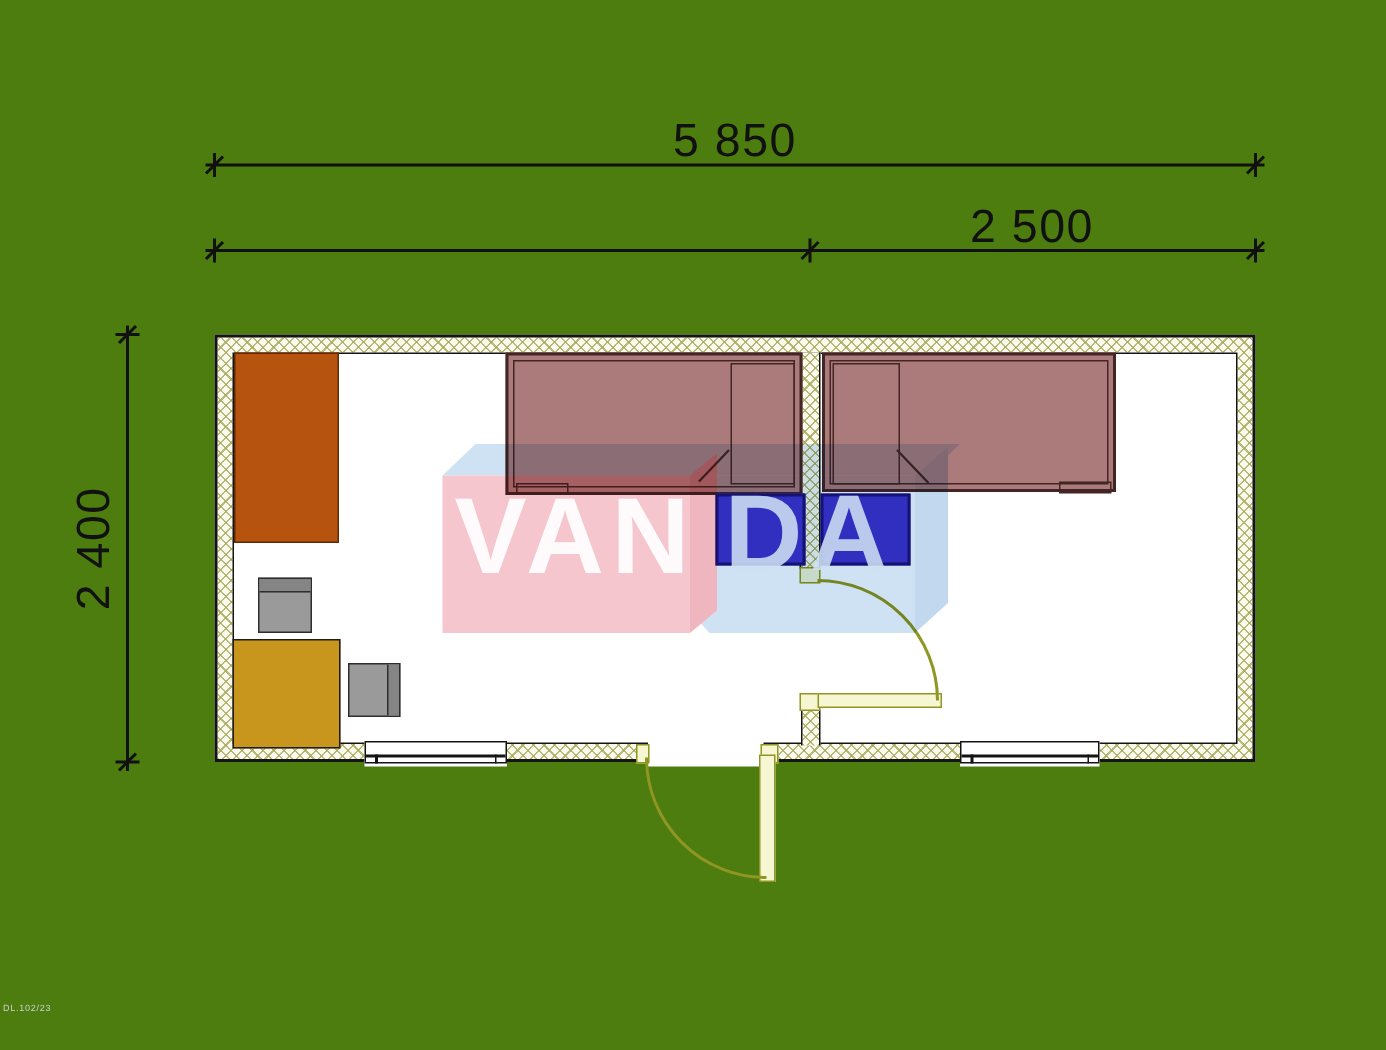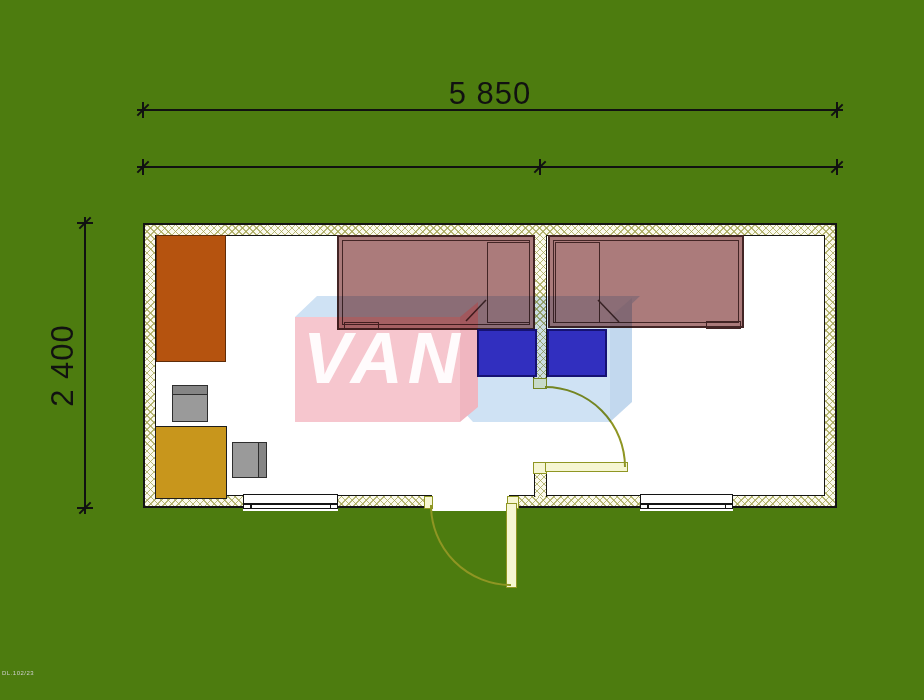--- a/index.html
+++ b/index.html
@@ -42,21 +42,21 @@
   .chair .back-right{top:0;bottom:0;right:0;width:8px;background:#858585;border-left:1.4px solid #2e2e2e;}
   .bed{background:var(--c-bed,#ab7b7b);border:2px solid var(--c-bed_line,#432525);}
   .bed-inner{left:3px;top:3px;right:3px;bottom:3px;border:1.2px solid var(--c-bed_line,#432525);}
   .pillow{border:1.4px solid var(--c-bed_line,#432525);}
   .bed-corner{border:1.4px solid var(--c-bed_line,#432525);}
   .nightstand{background:var(--c-nightstand,#3c35c8);border:2px solid #1b1478;}
 
   
   svg.layer{left:0;top:0;width:924px;height:700px;}
   #wm-svg{mix-blend-mode:multiply;}
-  .wm-text{font-weight:bold;font-size:72px;line-height:72px;letter-spacing:5px;white-space:nowrap;font-style:italic;}
+  .wm-text{font-weight:bold;font-size:72px;line-height:72px;letter-spacing:5px;white-space:nowrap;}
   .wm-van{color:rgba(255,255,255,0.93);}
   .wm-da{color:rgba(206,224,243,0.88);}
   .corner-code{font-size:6px;color:#cfcfcf;letter-spacing:0.5px;}
 </style>
 </head>
 <body>
 
 <div id="canvas">
 
   <div class="dim-line" style="left:137px;top:109px;width:706px;"></div>
@@ -66,20 +66,21 @@
   <div class="tick" style="left:829px;top:109px;"></div>
   <div class="dim-text" style="left:410px;top:78px;width:160px;">5 850</div>
 
   <div class="dim-line" style="left:137px;top:166px;width:706px;"></div>
   <div class="ext" style="left:142px;top:159px;"></div>
   <div class="tick" style="left:135px;top:166px;"></div>
   <div class="ext" style="left:539px;top:159px;"></div>
   <div class="tick" style="left:532px;top:166px;"></div>
   <div class="ext" style="left:836px;top:159px;"></div>
   <div class="tick" style="left:829px;top:166px;"></div>
+  <div class="dim-text" style="left:608px;top:135px;width:160px;">2 500</div>
 
   <div class="dim-line v" style="left:84px;top:217px;height:297px;"></div>
   <div class="ext h" style="left:77px;top:222px;"></div>
   <div class="tick" style="left:77px;top:222px;"></div>
   <div class="ext h" style="left:77px;top:507px;"></div>
   <div class="tick" style="left:77px;top:507px;"></div>
   <div class="dim-text" style="left:-18px;top:350px;width:160px;transform:rotate(-90deg);">2 400</div>
 
   <div class="hatch wall-outer" style="left:143px;top:223px;width:694px;height:285px;"></div>
   <div class="floor" style="left:155px;top:235px;width:670px;height:261px;"></div>
@@ -142,16 +143,17 @@
 
   <svg class="layer" id="wm-svg" viewBox="0 0 924 700">
     <polygon points="317,296 640,296 618,317 295,317" style="fill:var(--c-wm_blue,#cfe2f4)"></polygon>
     <polygon points="340,317 610,317 610,422 473,422 453,400 340,400" style="fill:var(--c-wm_blue,#cfe2f4)"></polygon>
     <polygon points="610,317 632,298 632,402 610,422" style="fill:var(--c-wm_blue_side,#c2d8ee)"></polygon>
     <polygon points="295,317 460,317 460,422 295,422" style="fill:var(--c-wm_pink,#f6c6ce)"></polygon>
     <polygon points="460,317 478,302 478,407 460,422" style="fill:var(--c-wm_pink_side,#f0b6c0)"></polygon>
   </svg>
 
   <div class="wm-text wm-van" style="left:303px;top:322px;">VAN</div>
+  <div class="wm-text wm-da" style="left:483px;top:320px;">DA</div>
 
   <div class="corner-code" style="left:2px;top:670px;">DL.102/23</div>
 
 </div>
 
 </body></html>

